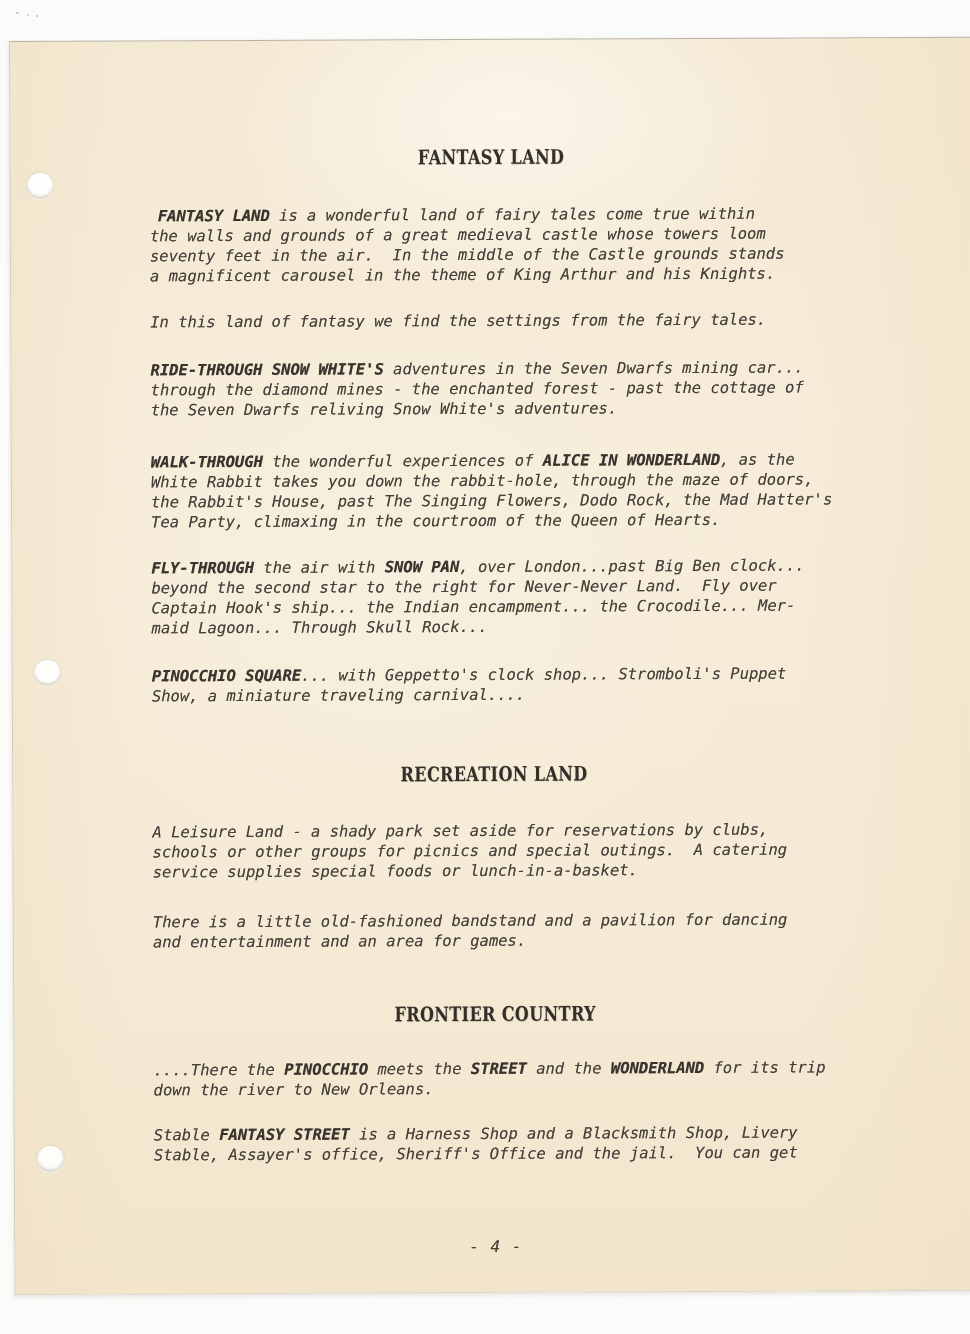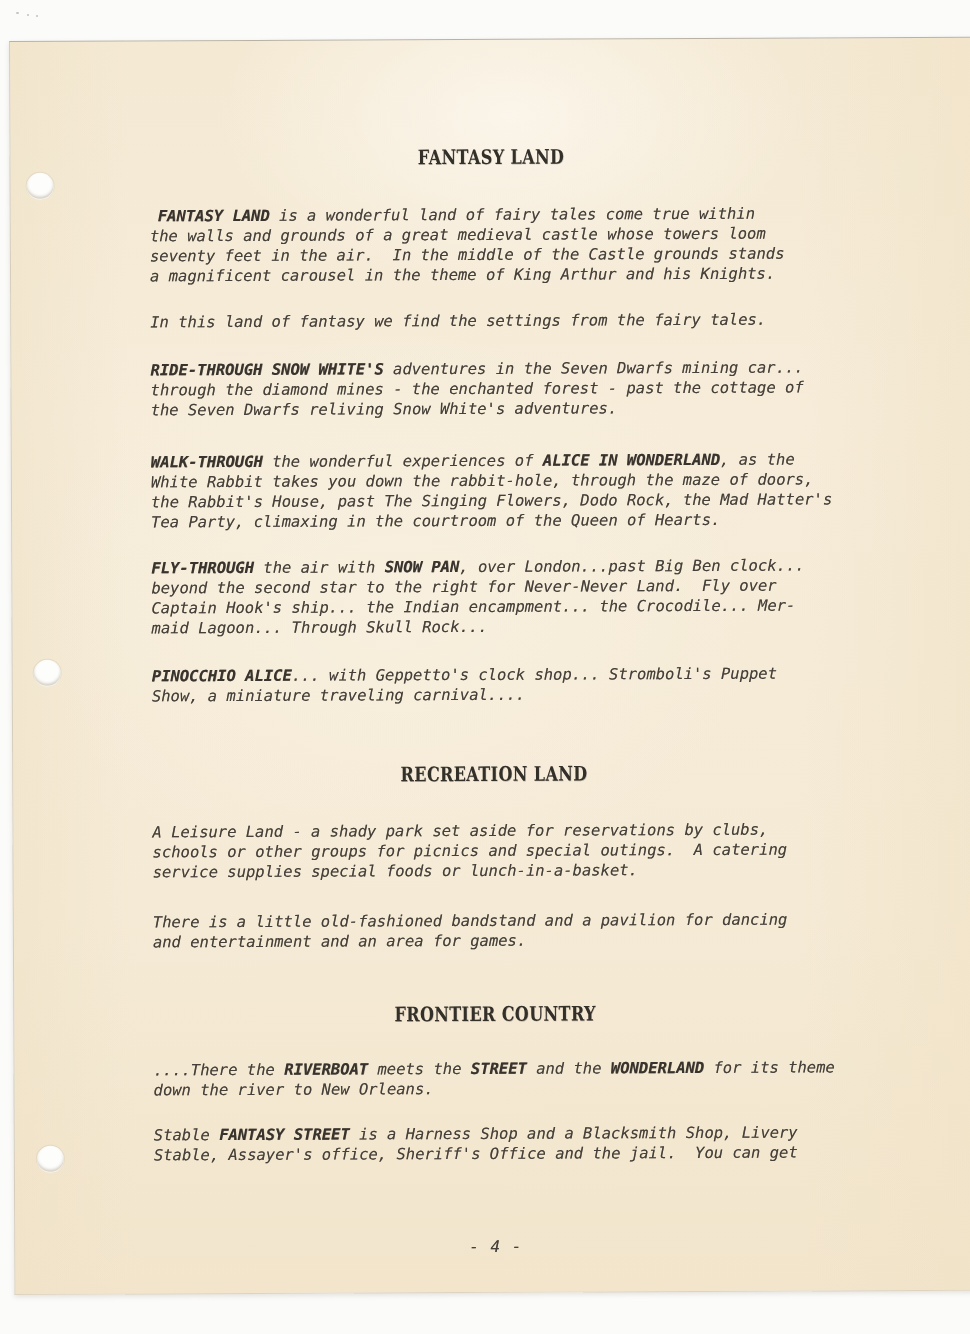--- a/index.html
+++ b/index.html
@@ -152,36 +152,36 @@
           <div class="line"><span>the Rabbit's House, past The Singing Flowers, Dodo Rock, the Mad Hatter's</span></div>
           <div class="line"><span>Tea Party, climaxing in the courtroom of the Queen of Hearts.</span></div>
         </div>
         <div class="para s0-p4">
           <div class="line"><span class="b">FLY-THROUGH</span><span> the air with </span><span class="b">SNOW PAN</span><span>, over London...past Big Ben clock...</span></div>
           <div class="line"><span>beyond the second star to the right for Never-Never Land.  Fly over</span></div>
           <div class="line"><span>Captain Hook's ship... the Indian encampment... the Crocodile... Mer-</span></div>
           <div class="line"><span>maid Lagoon... Through Skull Rock...</span></div>
         </div>
         <div class="para s0-p5">
-          <div class="line"><span class="b">PINOCCHIO ALICE</span><span>... with Geppetto's clock shop... Stromboli's Puppet</span></div>
+          <div class="line"><span class="b">PINOCCHIO SQUARE</span><span>... with Geppetto's clock shop... Stromboli's Puppet</span></div>
           <div class="line"><span>Show, a miniature traveling carnival....</span></div>
         </div>
         <div class="heading s1-h"><span class="heading-inner">RECREATION LAND</span></div>
         <div class="para s1-p0">
           <div class="line"><span>A Leisure Land - a shady park set aside for reservations by clubs,</span></div>
           <div class="line"><span>schools or other groups for picnics and special outings.  A catering</span></div>
           <div class="line"><span>service supplies special foods or lunch-in-a-basket.</span></div>
         </div>
         <div class="para s1-p1">
           <div class="line"><span>There is a little old-fashioned bandstand and a pavilion for dancing</span></div>
           <div class="line"><span>and entertainment and an area for games.</span></div>
         </div>
         <div class="heading s2-h"><span class="heading-inner">FRONTIER COUNTRY</span></div>
         <div class="para s2-p0">
-          <div class="line"><span>....There the </span><span class="b">RIVERBOAT</span><span> meets the </span><span class="b">STREET</span><span> and the </span><span class="b">WONDERLAND</span><span> for its theme</span></div>
+          <div class="line"><span>....There the </span><span class="b">PINOCCHIO</span><span> meets the </span><span class="b">STREET</span><span> and the </span><span class="b">WONDERLAND</span><span> for its trip</span></div>
           <div class="line"><span>down the river to New Orleans.</span></div>
         </div>
         <div class="para s2-p1">
           <div class="line"><span>Stable </span><span class="b">FANTASY STREET</span><span> is a Harness Shop and a Blacksmith Shop, Livery</span></div>
           <div class="line"><span>Stable, Assayer's office, Sheriff's Office and the jail.  You can get</span></div>
         </div>
       </div>
 
     <div class="page-number">-  4  -</div>
   </div>

